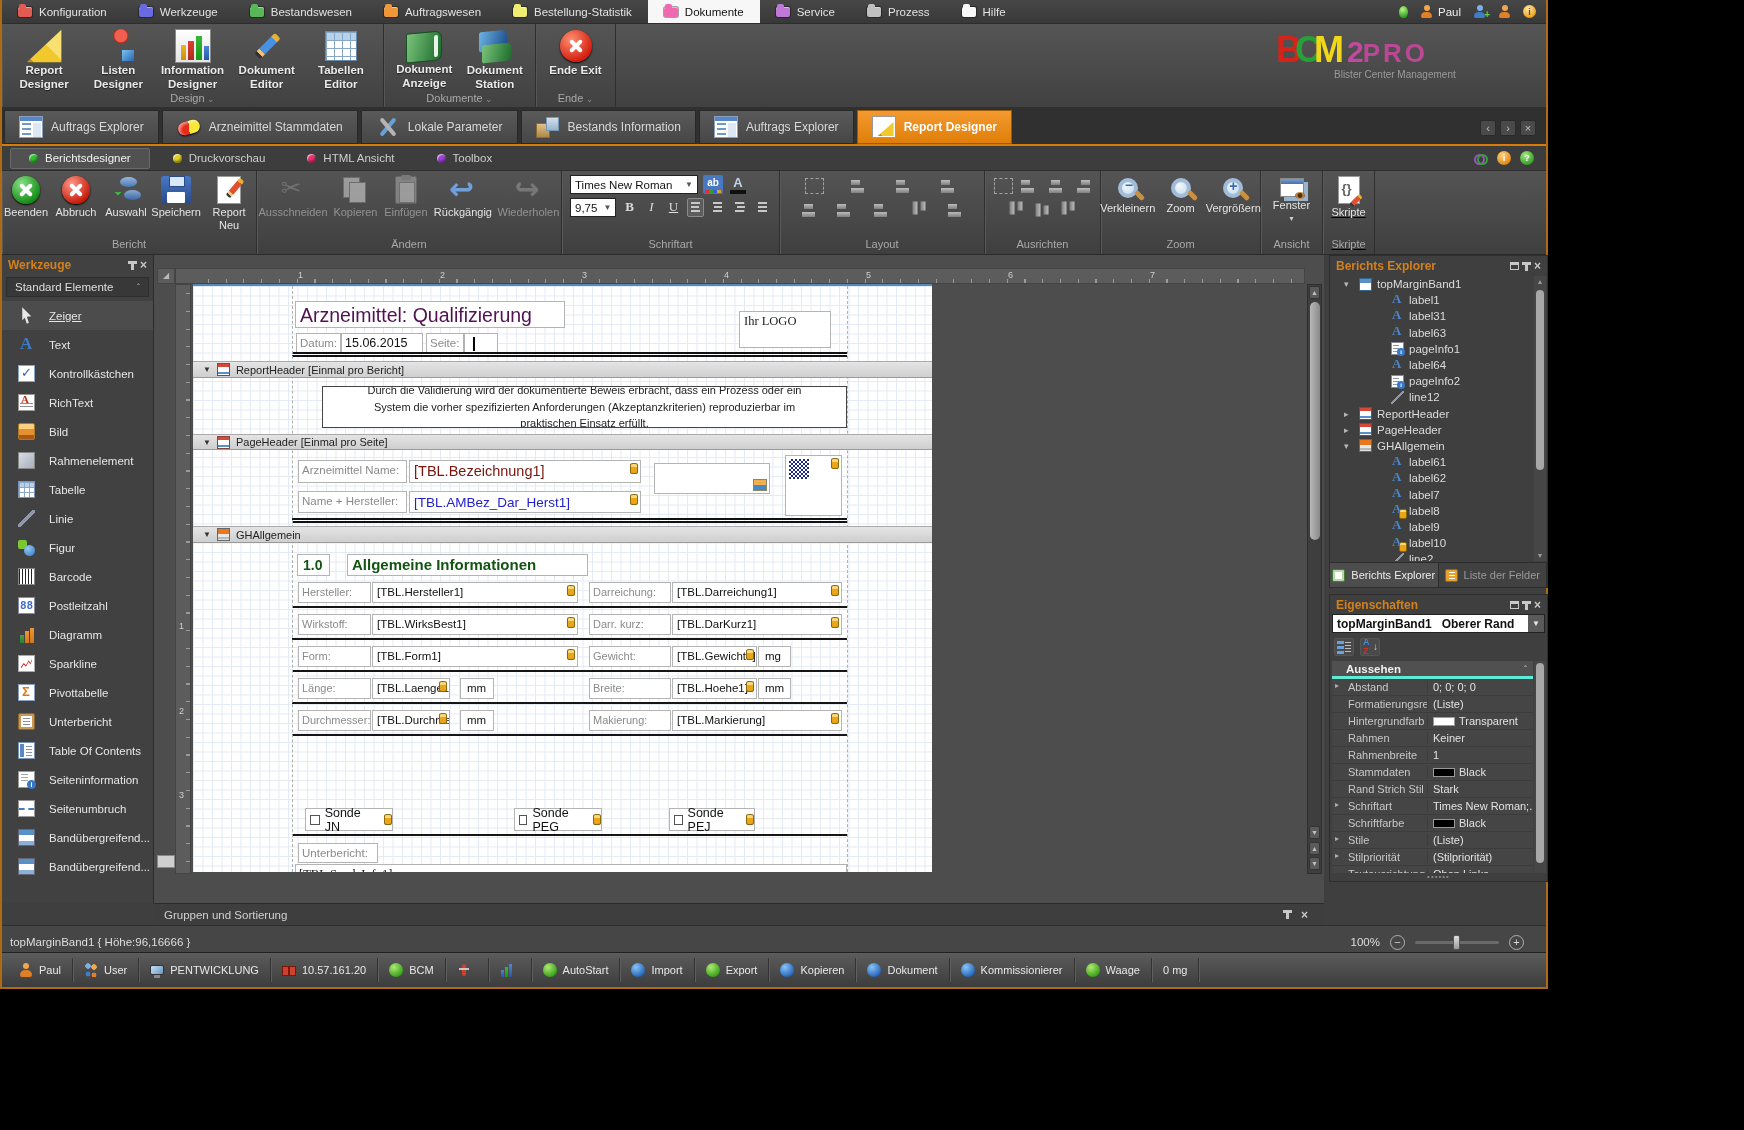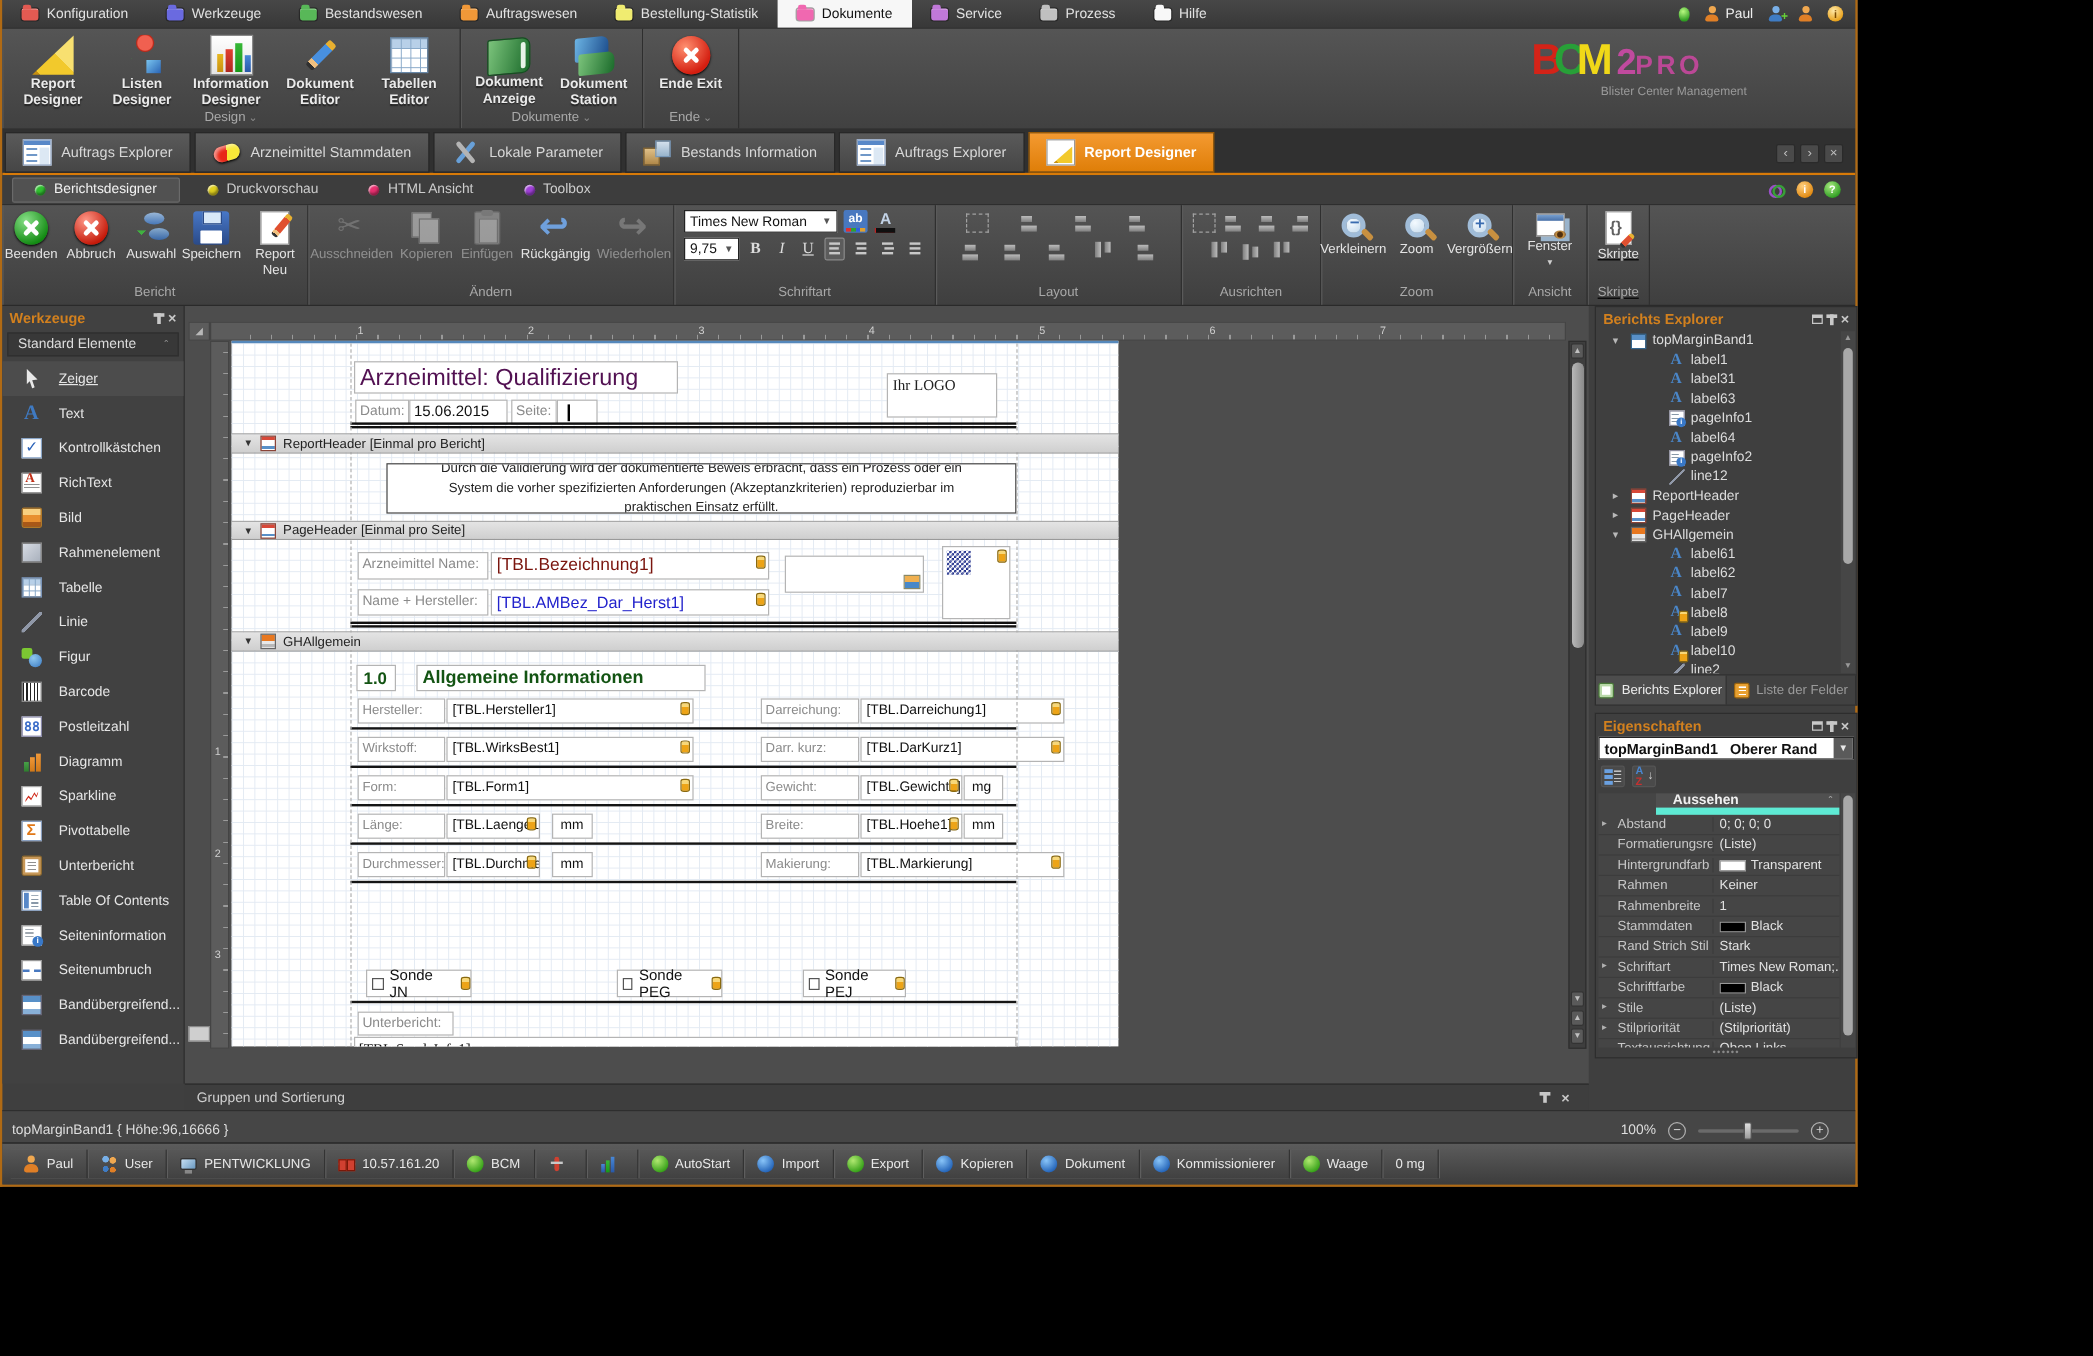--- a/index.html
+++ b/index.html
@@ -56,21 +56,21 @@
   [data-icon="dokument-station"]::before{content:"";position:absolute;left:2px;top:2px;width:28px;height:20px;background:linear-gradient(105deg,#6cb4e4,#1a4a8a);border-radius:2px 6px 6px 2px;transform:skewY(-6deg);}
   [data-icon="dokument-station"]::after{content:"";position:absolute;left:5px;bottom:1px;width:30px;height:18px;background:linear-gradient(105deg,#7cc47c,#1a6a2a);border-radius:2px 6px 6px 2px;transform:skewY(-6deg);}
   [data-icon="ende-exit"]{border-radius:50%;width:32px;height:32px;margin:1px 2px;background:radial-gradient(circle at 35% 30%,#ff9070,#d41e10 72%);box-shadow:0 1px 2px #000;}
   [data-icon="ende-exit"]::before,[data-icon="ende-exit"]::after{content:"";position:absolute;left:8px;top:14px;width:16px;height:4px;background:#fff;border-radius:2px;}
   [data-icon="ende-exit"]::before{transform:rotate(45deg);} [data-icon="ende-exit"]::after{transform:rotate(-45deg);}
 
   .logo{position:absolute;right:40px;top:6px;width:230px;height:64px;}
   .logo-letters{font-weight:bold;font-size:36px;line-height:40px;letter-spacing:-7px;}
   .logo-letters .lb{color:#d42318;} .logo-letters .lc{color:#28a038;} .logo-letters .lm{color:#f0d818;}
   .logo-2{color:#c04a9e;font-size:30px;font-weight:bold;margin-left:10px;}
-  .logo-pro{color:#bb4896;font-size:22px;letter-spacing:3px;margin-left:6px;}
+  .logo-pro{color:#bb4896;font-size:26px;letter-spacing:3px;margin-left:6px;}
   .logo-sub{font-size:10px;color:#9a9a9a;margin-left:58px;margin-top:-4px;}
 
   
   .tabstrip{position:absolute;left:0;top:107px;width:100%;height:39px;background:#303030;border-bottom:2px solid #d87a08;display:flex;align-items:flex-end;padding:3px 2px 0 2px;gap:3px;}
   .dtab{height:34px;display:flex;align-items:center;gap:8px;padding:0 14px;background:linear-gradient(#5a5a5a,#464646);border:1px solid #282828;color:#d8d8d8;font-size:12px;cursor:default;}
   .dtab[data-active="true"]{background:linear-gradient(#f49a31,#df7e08);color:#fff;font-weight:bold;border-color:#9a5a06;}
   .dt-ico{width:24px;height:22px;position:relative;flex:0 0 auto;}
   [data-icon="form"]{border:1px solid #8aa0c0;background:
       linear-gradient(#5888c8 0 4px,transparent 4px) no-repeat,
       repeating-linear-gradient(#7098c8 0 2px,#fff 2px 5px) 2px 6px/9px 14px no-repeat,
@@ -268,21 +268,21 @@
       linear-gradient(45deg,#1a2a88 25%,transparent 25% 75%,#1a2a88 75%),
       linear-gradient(45deg,#1a2a88 25%,transparent 25% 75%,#1a2a88 75%);
       background-position:0 0,2px 2px;background-size:4px 4px;}
   .img-ico{position:absolute;right:2px;bottom:2px;width:14px;height:12px;background:linear-gradient(#f0b050 0 50%,#4888c8 50%);border:1px solid #886;}
   .gh-num{font-size:14px;font-weight:bold;color:#135413;padding:2px 0 0 5px;}
   .gh-head{font-size:15px;font-weight:bold;color:#135413;padding:1px 0 0 4px;}
   .ghrows{position:absolute;left:99px;top:296px;width:555px;z-index:2;}
   .ghrow{position:relative;height:21px;margin-bottom:11px;}
   .ghrow::after{content:"";position:absolute;left:0;right:0;bottom:-5px;height:2px;background:#151515;}
   .ghhalf{position:absolute;top:0;height:21px;}
-  .ghhalf.lh{left:6px;width:290px;} .ghhalf.rh{left:297px;width:306px;margin-left:45px;}
+  .ghhalf.lh{left:6px;width:290px;} .ghhalf.rh{left:297px;width:306px;}
   .fbox{position:absolute;top:0;height:21px;background:#fff;border:1px solid #b4b4b4;overflow:hidden;}
   .flab{left:0;font-size:11px;color:#8a8a8a;padding:3px 0 0 3px;white-space:nowrap;}
   .lh .flab{width:73px;} .rh .flab{width:82px;}
   .fval{font-size:11.5px;color:#111;padding:3px 0 0 4px;white-space:nowrap;}
   .lh .fval{left:74px;width:206px;} .rh .fval{left:83px;width:170px;}
   .lh[data-unit] .fval{width:78px;} .rh[data-unit] .fval{width:85px;}
   .funit{display:none;font-size:11.5px;color:#111;padding:3px 0 0 6px;}
   .ghhalf[data-unit] .funit{display:block;}
   .lh .funit{left:162px;width:34px;} .rh .funit{left:169px;width:33px;}
   .fval .db{top:2px;}
@@ -326,21 +326,21 @@
   .prop-selector{position:absolute;left:2px;top:19px;right:2px;height:19px;background:#fff;border:1px solid #222;display:flex;align-items:center;font-size:12px;color:#101010;font-weight:bold;padding-left:4px;gap:10px;}
   .sel-arr{margin-left:auto;width:16px;height:17px;background:#5a5a5a;color:#e8e8e8;font-size:8px;text-align:center;line-height:17px;}
   .prop-toolbar{position:absolute;left:2px;top:41px;height:22px;display:flex;gap:6px;align-items:center;padding-left:2px;}
   .ptb{width:20px;height:18px;position:relative;border:1px solid #555;border-radius:2px;background:#4a4a4a;}
   [data-icon="categorized"]::before{content:"";position:absolute;left:2px;top:2px;width:7px;height:13px;background:repeating-linear-gradient(#6aa0e0 0 3px,#4a4a4a 3px 5px);}
   [data-icon="categorized"]::after{content:"";position:absolute;right:2px;top:3px;width:6px;height:11px;background:repeating-linear-gradient(#c0c0c0 0 1px,transparent 1px 3px);}
   [data-icon="sort-az"]::before{content:"A";position:absolute;left:2px;top:-2px;font-size:9px;font-weight:bold;color:#4a86d0;}
   [data-icon="sort-az"]::after{content:"Z";position:absolute;left:2px;bottom:-1px;font-size:9px;font-weight:bold;color:#c83030;}
   .ptb .dnarr{position:absolute;right:1px;top:2px;color:#d0d0d0;font-size:10px;}
   .prop-grid{position:absolute;left:2px;top:66px;right:14px;bottom:8px;overflow:hidden;background:#454545;}
-  .pcat{height:18px;background:#505050;color:#f0f0f0;font-weight:bold;font-size:11.5px;display:flex;align-items:center;padding-left:14px;border-bottom:6px solid #5eead4;margin-left:48px;}
+  .pcat{height:18px;background:#505050;color:#f0f0f0;font-weight:bold;font-size:11.5px;display:flex;align-items:center;padding-left:14px;border-bottom:3px solid #5eead4;}
   .pcat .chev{margin-left:auto;margin-right:6px;color:#c0c0c0;font-size:9px;font-weight:normal;}
   .prow{height:17px;display:flex;align-items:center;border-bottom:1px solid #3c3c3c;font-size:11px;}
   .prow .pl{width:96px;color:#c8c8c8;padding-left:16px;position:relative;white-space:nowrap;overflow:hidden;flex:0 0 auto;border-right:1px solid #3c3c3c;}
   .prow .pl .pexp{position:absolute;left:3px;color:#b0b0b0;font-size:8px;display:none;}
   .prow[data-exp="true"] .pl .pexp{display:inline;}
   .prow .pv{flex:1;color:#e2e2e2;padding-left:5px;white-space:nowrap;overflow:hidden;display:flex;align-items:center;gap:4px;}
   .swatch{display:none;width:22px;height:9px;border:1px solid #999;flex:0 0 auto;}
   .prow[data-swatch] .swatch{display:inline-block;}
   .prop-sb{position:absolute;right:1px;top:66px;width:12px;bottom:8px;background:#464646;}
   .prop-sb .thumb{position:absolute;left:2px;top:2px;width:8px;height:200px;background:#a8a8a8;border-radius:4px;}

